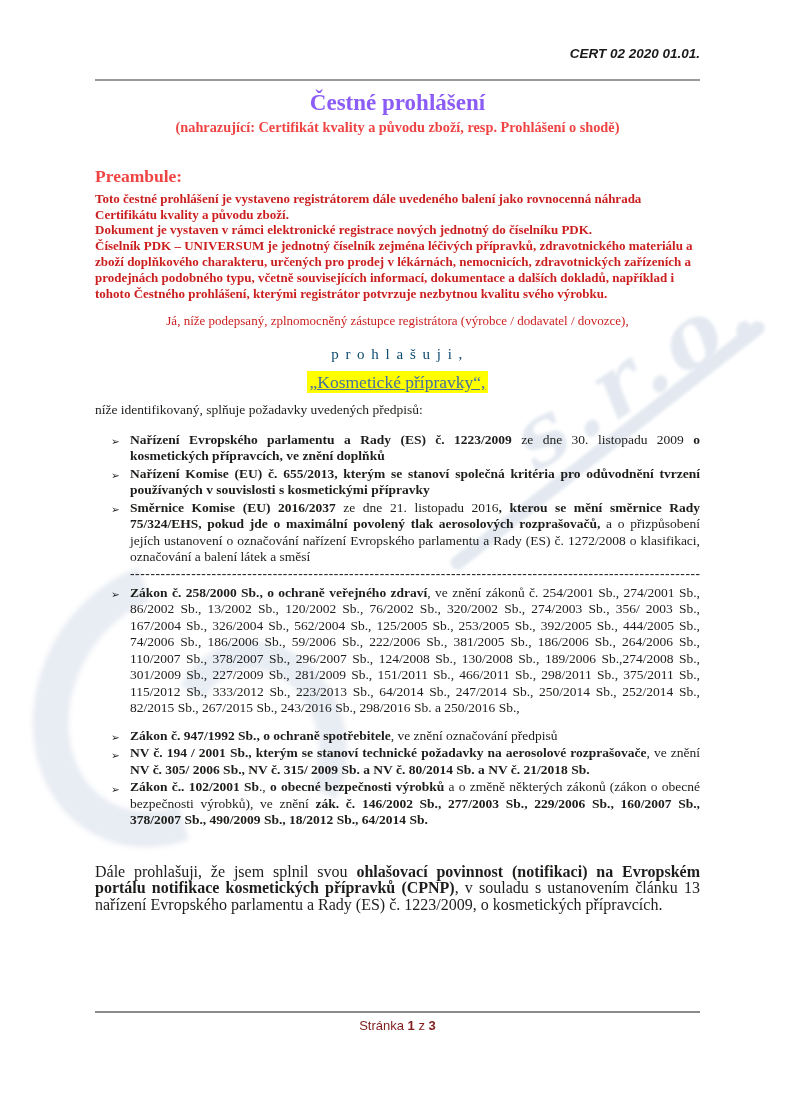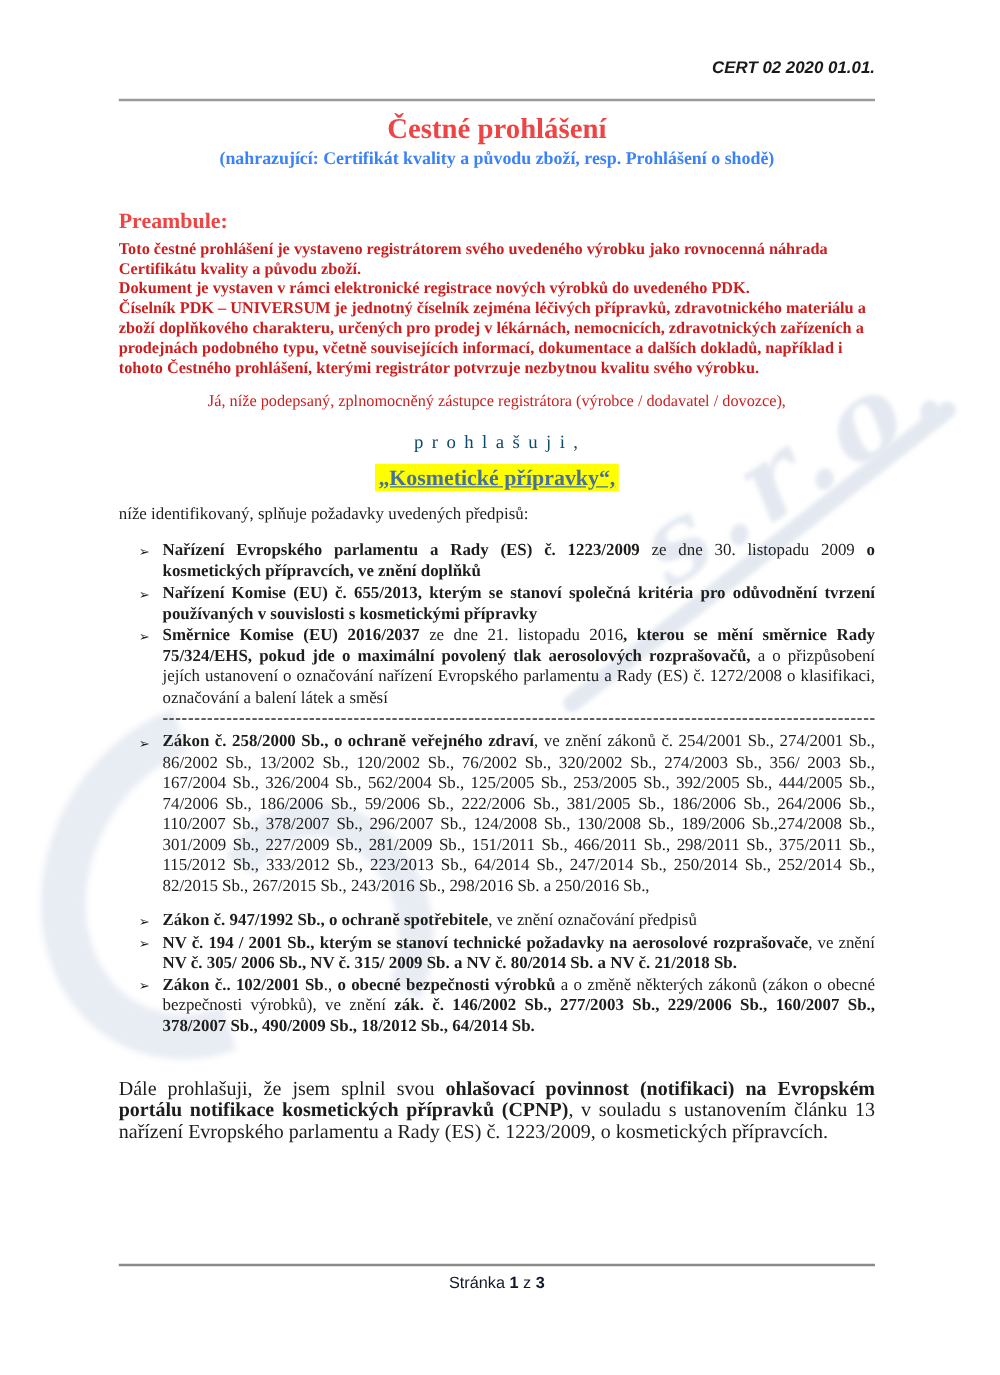--- a/index.html
+++ b/index.html
@@ -39,44 +39,44 @@
   
   .content{position:relative;z-index:1;padding:46px 92px 0 95px;}
   .doc-code{
     text-align:right;
     font:italic 600 13.5px "Liberation Sans", sans-serif;
     color:#1a1a1a;
   }
   .rule-top{border:none;border-top:2px solid #9b9b9b;margin:18px 0 0 0;}
   .doc-title{
     margin:9px 0 0;text-align:center;
-    font-size:23px;font-weight:bold;color:#ef4444;line-height:1.15;
+    font-size:23px;font-weight:bold;color:#8b5cf6;line-height:1.15;
   }
   .doc-subtitle{
     margin:3px 0 0;text-align:center;
-    font-size:14.3px;font-weight:bold;color:#3b82f6;line-height:1.2;
+    font-size:14.3px;font-weight:bold;color:#ef4444;line-height:1.2;
   }
   .preambule-heading{
     margin:29px 0 0;font-size:17.5px;font-weight:bold;color:#ef4444;line-height:1.2;
   }
   .preambule p{
     margin:0;font-weight:bold;color:#cb1f1f;
     font-size:13px;line-height:15.9px;text-align:left;
   }
   .preambule p:first-child{margin-top:4px;}
   .decl-intro{margin:11px 0 0;text-align:center;color:#cb1f1f;font-size:13px;line-height:1.25;}
   .decl-verb{
     margin:16px 0 0;text-align:center;color:#0c4a6e;
     font-weight:normal;font-size:15px;letter-spacing:1.5px;line-height:1.2;
   }
   .product-intro{margin:13px 0 0;color:#cb1f1f;font-size:13.5px;line-height:1.25;}
   .product-row{margin:7px 0 0;text-align:center;line-height:1.4;}
   .product-name{
     background:#ffff00;color:#46719c;
-    font-weight:bold;font-size:17.5px;
+    font-weight:normal;font-size:17.5px;
     text-decoration:underline;padding:1px 3px;
   }
   .compliance-line{margin:7px 0 0;font-size:13.5px;line-height:1.25;}
   ul.reg-list{list-style:none;margin:13px 0 0;padding:0 0 0 16px;}
   ul.reg-list.second{margin-top:3px;}
   li.reg-item{
     position:relative;padding-left:19px;margin:0 0 1px 0;
     text-align:justify;font-size:13.5px;line-height:16.5px;
   }
   li.reg-item.gap-above{margin-top:11px;}
@@ -91,21 +91,21 @@
     font-weight:bold;font-size:13.5px;line-height:14px;letter-spacing:0.6px;
   }
   .closing{
     margin:35px 0 0;text-align:justify;
     font-size:16px;line-height:16.8px;
   }
   .footer{
     position:absolute;left:95px;right:92px;top:1011px;z-index:1;
     border-top:2px solid #8a8a8a;
     text-align:center;padding-top:5px;
-    font-family:"Liberation Sans", sans-serif;font-size:13px;color:#0f172a;
+    font-family:"Liberation Sans", sans-serif;font-size:13px;color:#7f1d1d;
   }
 </style>
 </head>
 <body>
 
 <div class="page">
 
   <div class="wm wm-arc1"></div>
   <div class="wm wm-arc2"></div>
   <div class="wm wm-swoosh"></div>
@@ -114,22 +114,22 @@
   <div class="content">
 
     <div class="doc-code">CERT 02 2020 01.01.</div>
     <hr class="rule-top">
 
     <div class="doc-title">Čestné prohlášení</div>
     <div class="doc-subtitle">(nahrazující: Certifikát kvality a původu zboží, resp. Prohlášení o shodě)</div>
 
     <div class="preambule-heading">Preambule:</div>
     <div class="preambule">
-      <p>Toto čestné prohlášení je vystaveno registrátorem svého uvedeného výrobku jako rovnocenná náhrada Certifikátu kvality a původu zboží.</p>
-      <p>Dokument je vystaven v rámci elektronické registrace nových výrobků do uvedeného PDK.</p>
+      <p>Toto čestné prohlášení je vystaveno registrátorem dále uvedeného balení jako rovnocenná náhrada Certifikátu kvality a původu zboží.</p>
+      <p>Dokument je vystaven v rámci elektronické registrace nových jednotný do číselníku PDK.</p>
       <p>Číselník PDK – UNIVERSUM je jednotný číselník zejména léčivých přípravků, zdravotnického materiálu a zboží doplňkového charakteru, určených pro prodej v lékárnách, nemocnicích, zdravotnických zařízeních a prodejnách podobného typu, včetně souvisejících informací, dokumentace a dalších dokladů, například i tohoto Čestného prohlášení, kterými registrátor potvrzuje nezbytnou kvalitu svého výrobku.</p>
     </div>
 
     <p class="decl-intro">Já, níže podepsaný, zplnomocněný zástupce registrátora (výrobce / dodavatel / dovozce),</p>
     <p class="decl-verb">p r o h l a š u j i ,</p>
     <p class="product-row">
       <span class="product-name">„Kosmetické přípravky“,</span>
     </p>
     <p class="compliance-line">níže identifikovaný, splňuje požadavky uvedených předpisů:</p>
 

